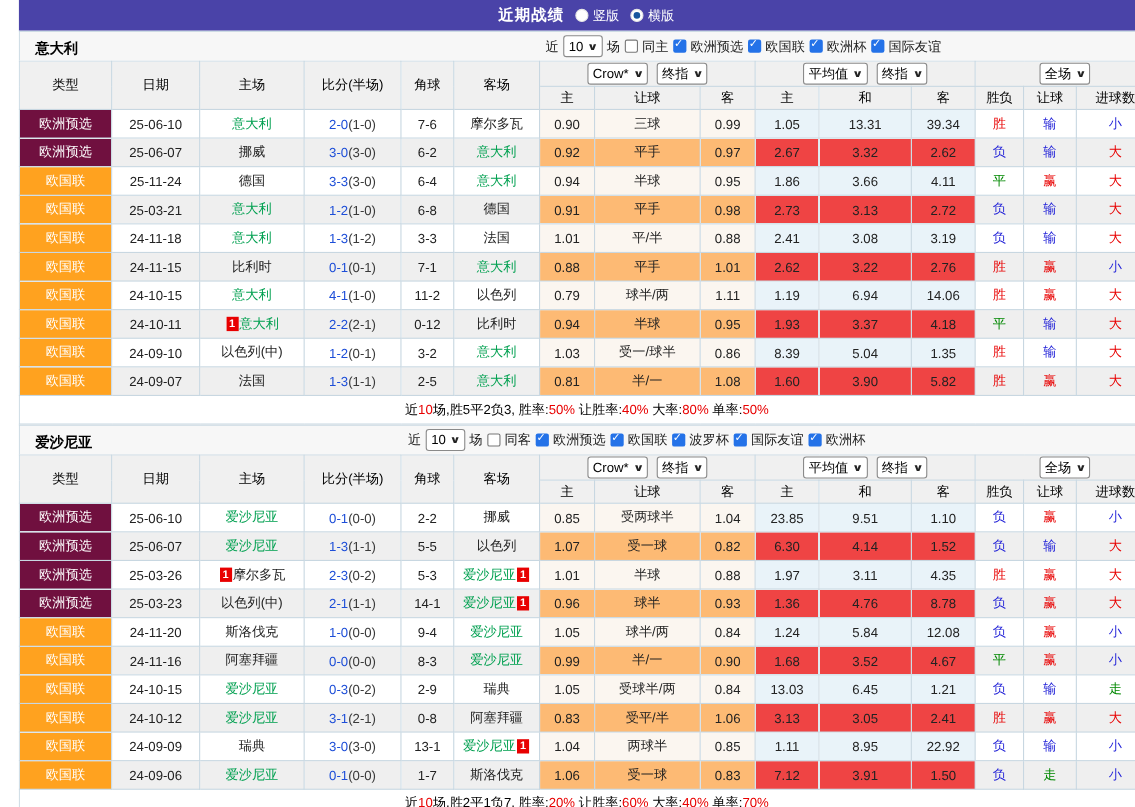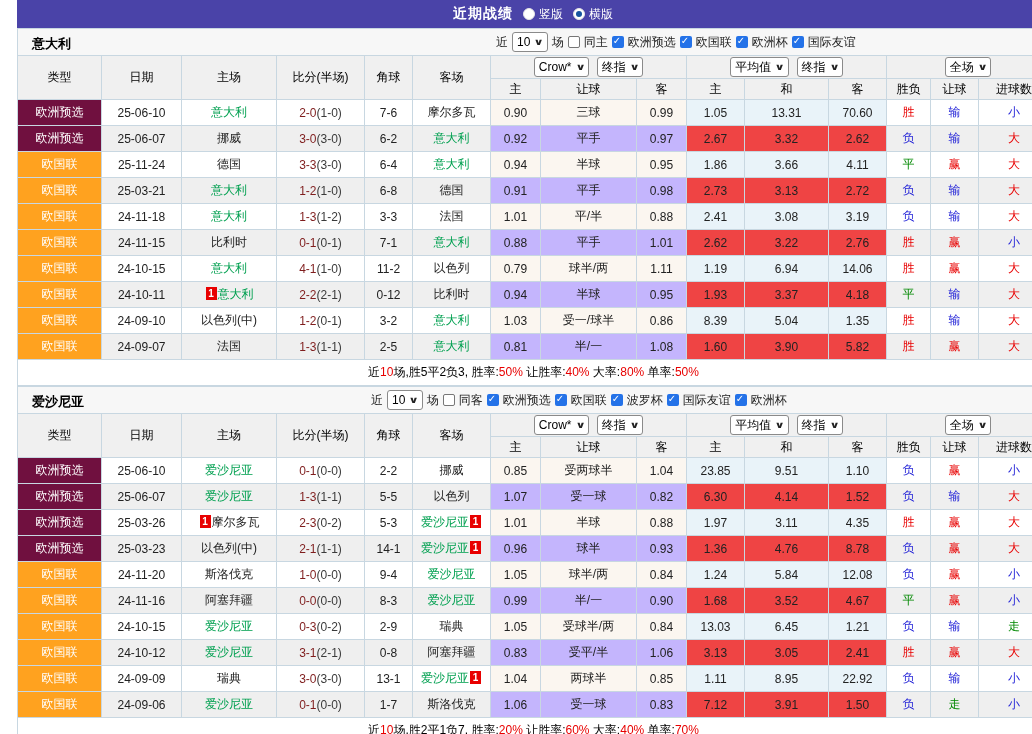--- a/index.html
+++ b/index.html
@@ -32,32 +32,32 @@
   
   table{border-collapse:collapse;table-layout:fixed;width:1032px;font-size:12px;}
   th,td{border:1px solid #c8d7e1;text-align:center;padding:0;overflow:hidden;white-space:nowrap;}
   thead th{background:#f0f0f0;font-weight:normal;color:#000;font-size:12px;}
   thead tr.grp th{height:22px;}
   thead tr.sub th{height:20px;}
   .group-inner{display:flex;justify-content:center;align-items:center;gap:8px;}
   tbody td{height:25px;color:#222;background:#fff;}
   tr.alt td{background:#efefef;}
   td.asia{background:#fbf6f0;}
-  tr.alt td.asia{background:#c4b5fd;}
+  tr.alt td.asia{background:#fdba74;}
   td.eu{background:#e9f3f9;}
   tr.alt td.eu{background:#ef4444;}
   td.comp-maroon{background:#70103f;color:#fff;}
   tr.alt td.comp-maroon{background:#70103f;}
   td.comp-orange{background:#ffa21f;color:#fff;}
   tr.alt td.comp-orange{background:#ffa21f;}
   .r-red{color:#e80000;}
   .r-blue{color:#2525d8;}
   .r-green{color:#008800;}
   .team-hl{color:#00a050;}
-  .score-ft{color:#7f1d1d;}
+  .score-ft{color:#1d4ed8;}
   .score-ht{color:#3a3a3a;}
   .badge-1{display:inline-block;background:#e80000;color:#fff;font-size:10px;font-weight:bold;height:13px;line-height:13px;min-width:9px;padding:0 1px;margin:0 1px;vertical-align:1px;}
   tr.summary-row td{background:#fff;height:25px;font-size:12px;color:#000;}
   tr.summary-row .red{color:#e80000;}
 </style>
 </head>
 <body>
 
 <div class="page">
 
@@ -172,21 +172,21 @@
             <td>25-06-10</td>
             <td><span class="team-hl">意大利</span></td>
             <td><span class="score-ft">2-0</span><span class="score-ht">(1-0)</span></td>
             <td>7-6</td>
             <td><span>摩尔多瓦</span></td>
             <td class="asia">0.90</td>
             <td class="asia">三球</td>
             <td class="asia">0.99</td>
             <td class="eu">1.05</td>
             <td class="eu">13.31</td>
-            <td class="eu">70.60</td>
+            <td class="eu">39.34</td>
             <td class="r-red">胜</td>
             <td class="r-blue">输</td>
             <td class="r-blue">小</td>
           </tr>
           <tr class="alt">
             <td class="comp-maroon">欧洲预选</td>
             <td>25-06-07</td>
             <td><span>挪威</span></td>
             <td><span class="score-ft">3-0</span><span class="score-ht">(3-0)</span></td>
             <td>6-2</td>

